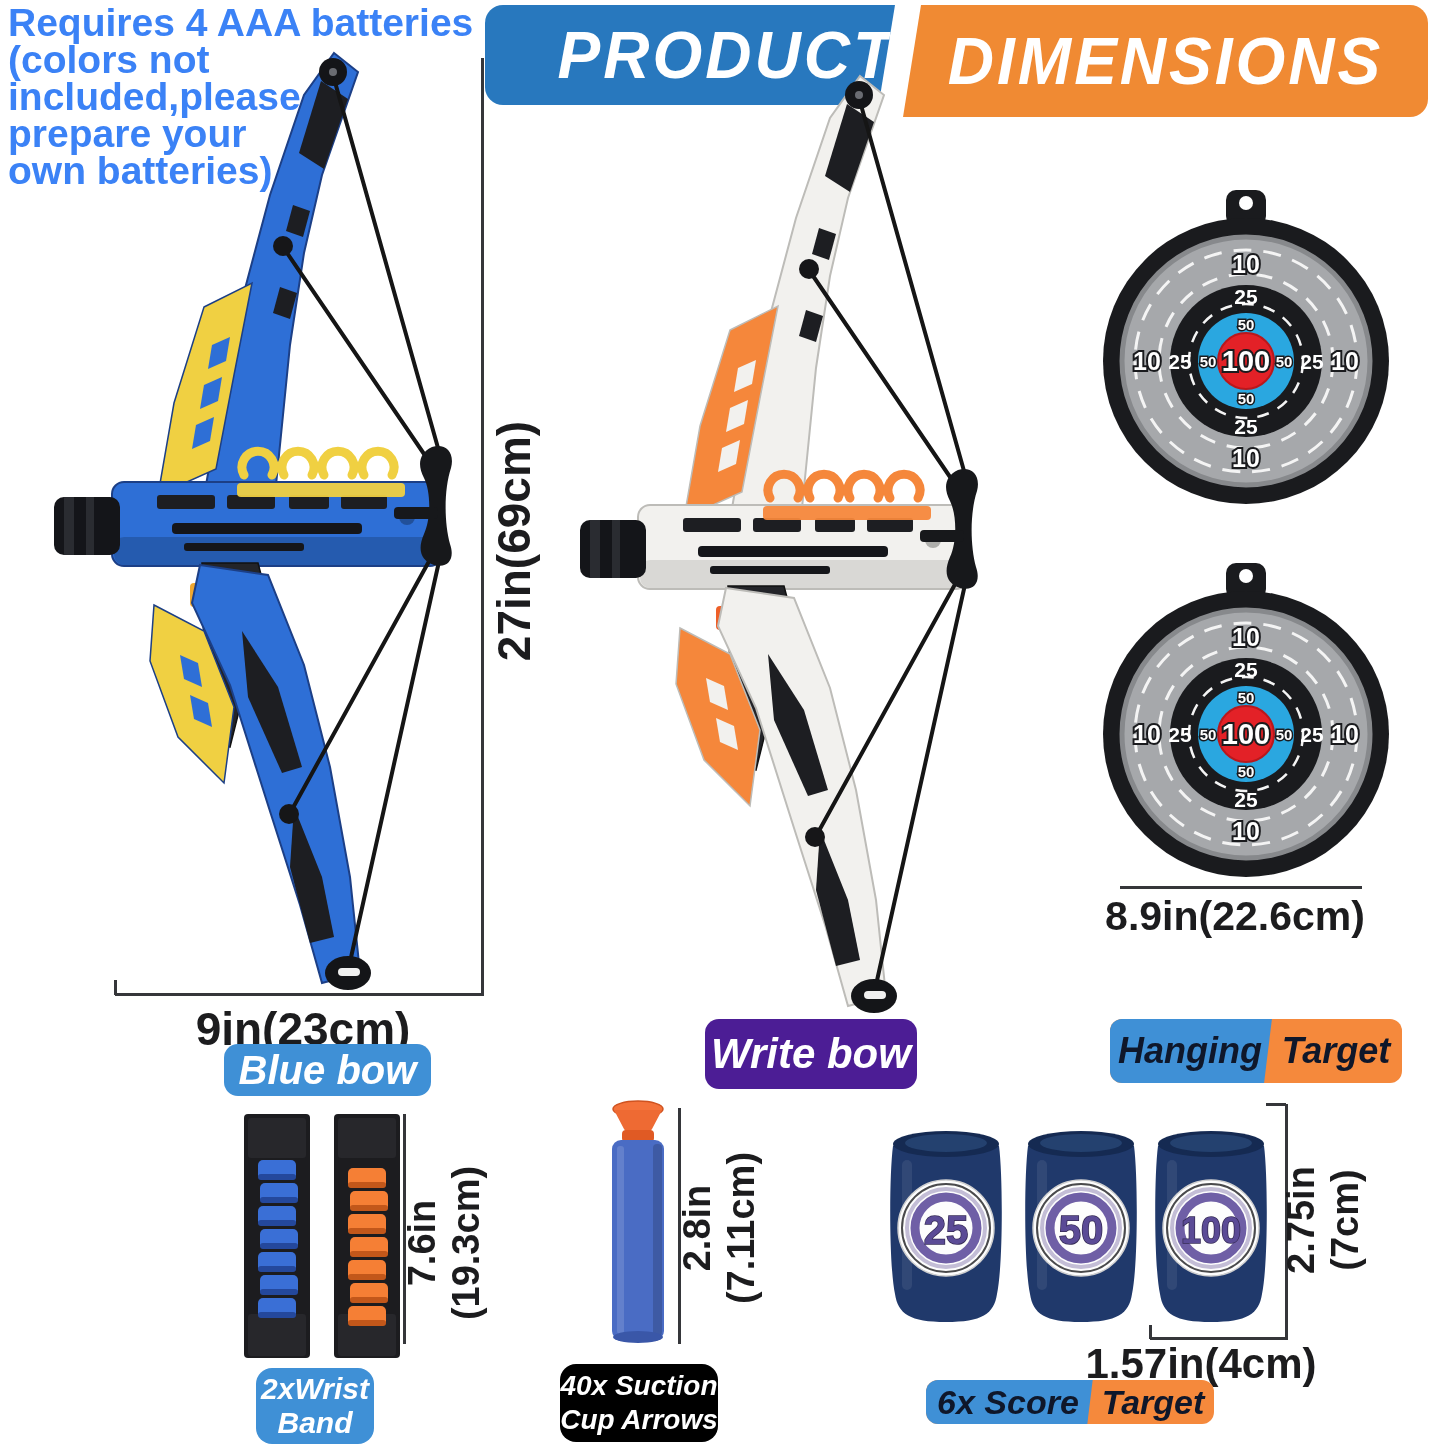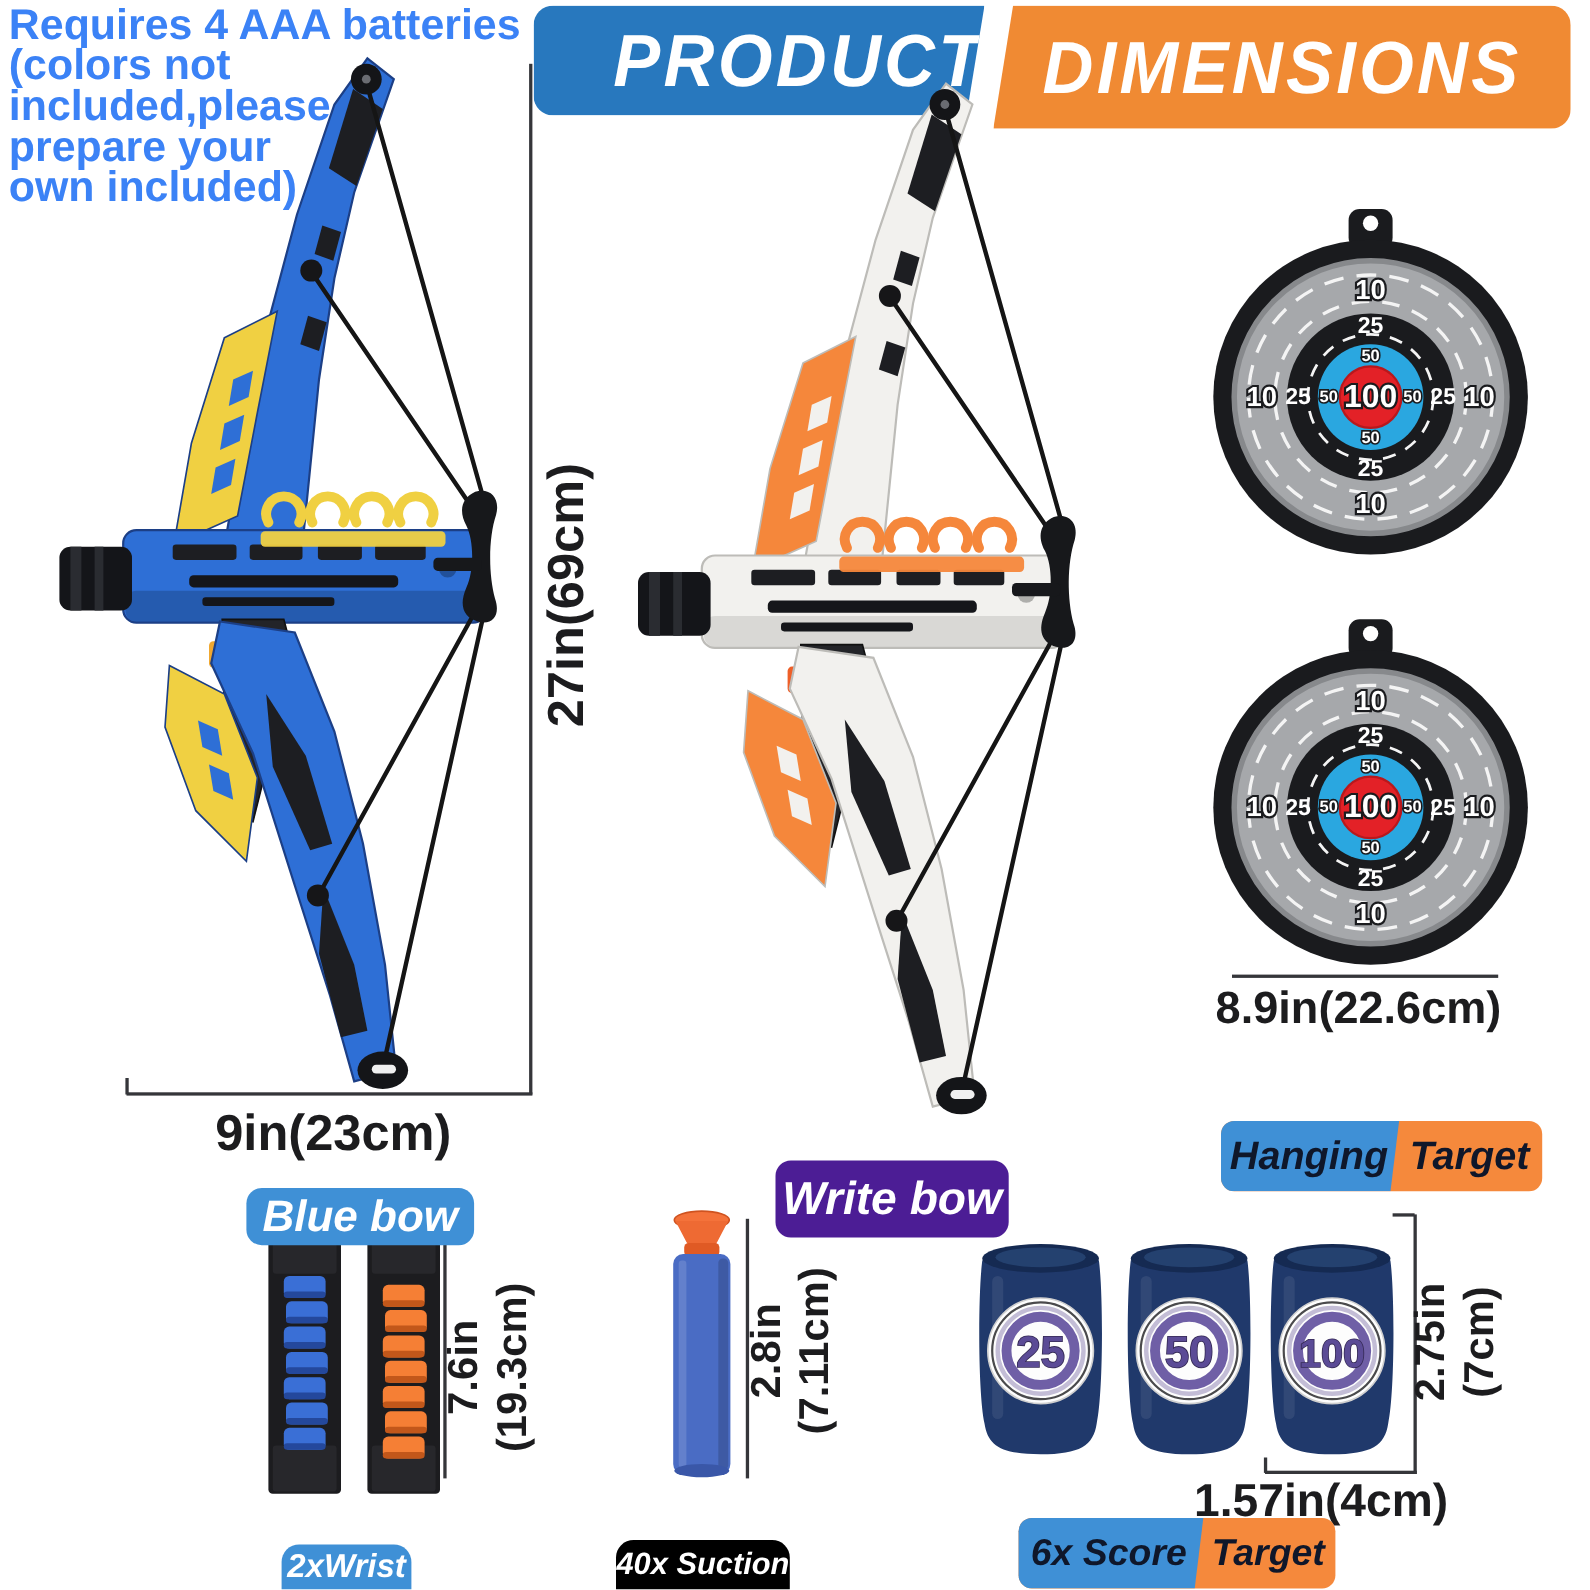--- a/index.html
+++ b/index.html
@@ -28,21 +28,21 @@
 
   
   .dim{position:absolute;background:#35363a;}
 
   
   .dimtext{position:absolute;color:#1c1c1e;font-weight:bold;text-align:center;}
   .rot{transform:rotate(-90deg);}
 
   
   .plabel{position:absolute;border-radius:14px;color:#fff;font-style:italic;font-weight:bold;
-          display:flex;align-items:center;justify-content:center;text-align:center;margin-top:36px;}
+          display:flex;align-items:center;justify-content:center;text-align:center;}
   .split{overflow:hidden;border-radius:12px;}
   .split .left-part{position:absolute;left:-14px;top:0;bottom:0;transform:skewX(-7deg);}
   .split .txt{position:absolute;top:0;bottom:0;display:flex;align-items:center;justify-content:center;
           color:#0f172a;font-style:italic;font-weight:bold;}
 
   
   .bow-blue{--limb:#2e6fd6;--limbdark:#1d4fa8;--edge:#1c3f86;--acc:#f0d042;--trig:#f0a830;}
   .bow-white{--limb:#f2f1ee;--limbdark:#d9d8d4;--edge:#bdbcb8;--acc:#f5873b;--trig:#ee5f28;}
 
   svg text{font-family:"Liberation Sans",sans-serif;}
@@ -53,21 +53,21 @@
 </head>
 <body>
 
 <div id="canvas">
 
   <div class="abs note">
     <div>Requires 4 AAA batteries</div>
     <div>(colors not</div>
     <div>included,please</div>
     <div>prepare your</div>
-    <div>own included)</div>
+    <div>own batteries)</div>
   </div>
 
   <div class="abs hdr-blue">
     <span class="hdr-text">PRODUCT</span>
   </div>
   <div class="abs hdr-orange">
     <span class="hdr-text">DIMENSIONS</span>
   </div>
 
   <svg class="abs bow-blue" style="left:52px;top:45px;" width="440" height="955" viewBox="0 0 440 955">
@@ -376,19 +376,19 @@
     </div>
   </div>
 
   <div class="plabel" style="left:560px;top:1364px;width:158px;height:78px;background:#000000;font-size:28px;line-height:34px;border-radius:16px;">
     <div>
       <div>40x  Suction</div>
       <div>Cup Arrows</div>
     </div>
   </div>
 
-  <div class="abs split" style="left:926px;top:1380px;width:288px;height:64px;background:#f5893c;">
+  <div class="abs split" style="left:926px;top:1380px;width:288px;height:44px;background:#f5893c;">
     <div class="left-part" style="width:178px;background:#3f90d6;"></div>
     <div class="txt" style="left:0;width:164px;font-size:34px;">6x Score</div>
     <div class="txt" style="left:166px;width:122px;font-size:34px;">Target</div>
   </div>
 
 </div>
 
 </body></html>

